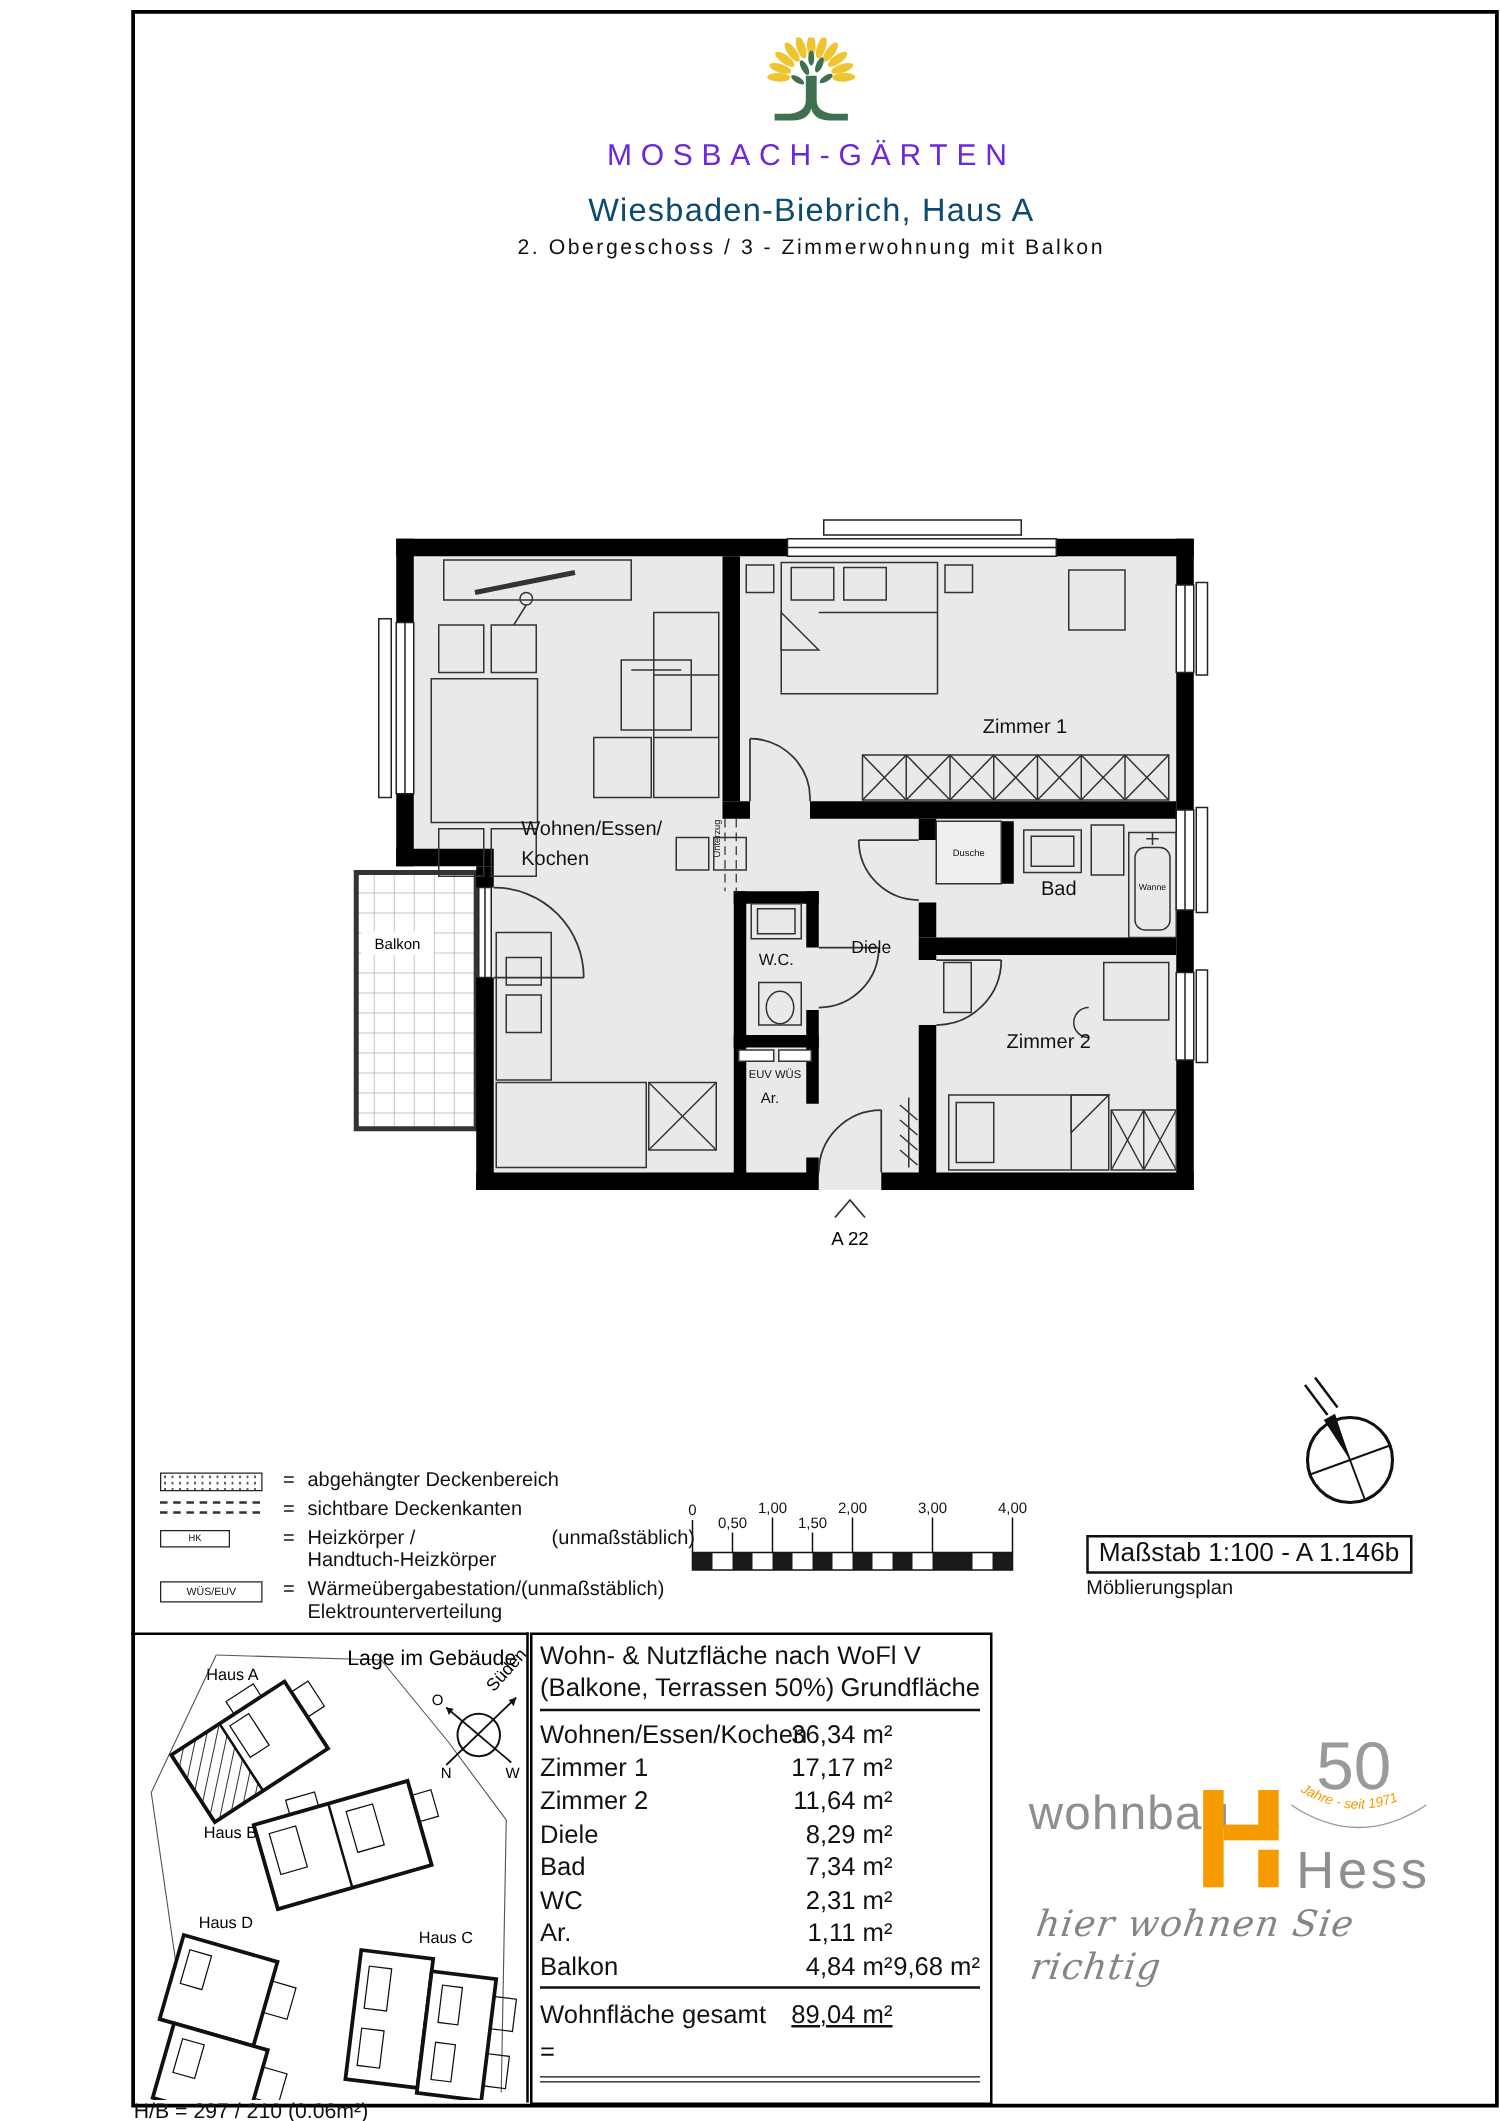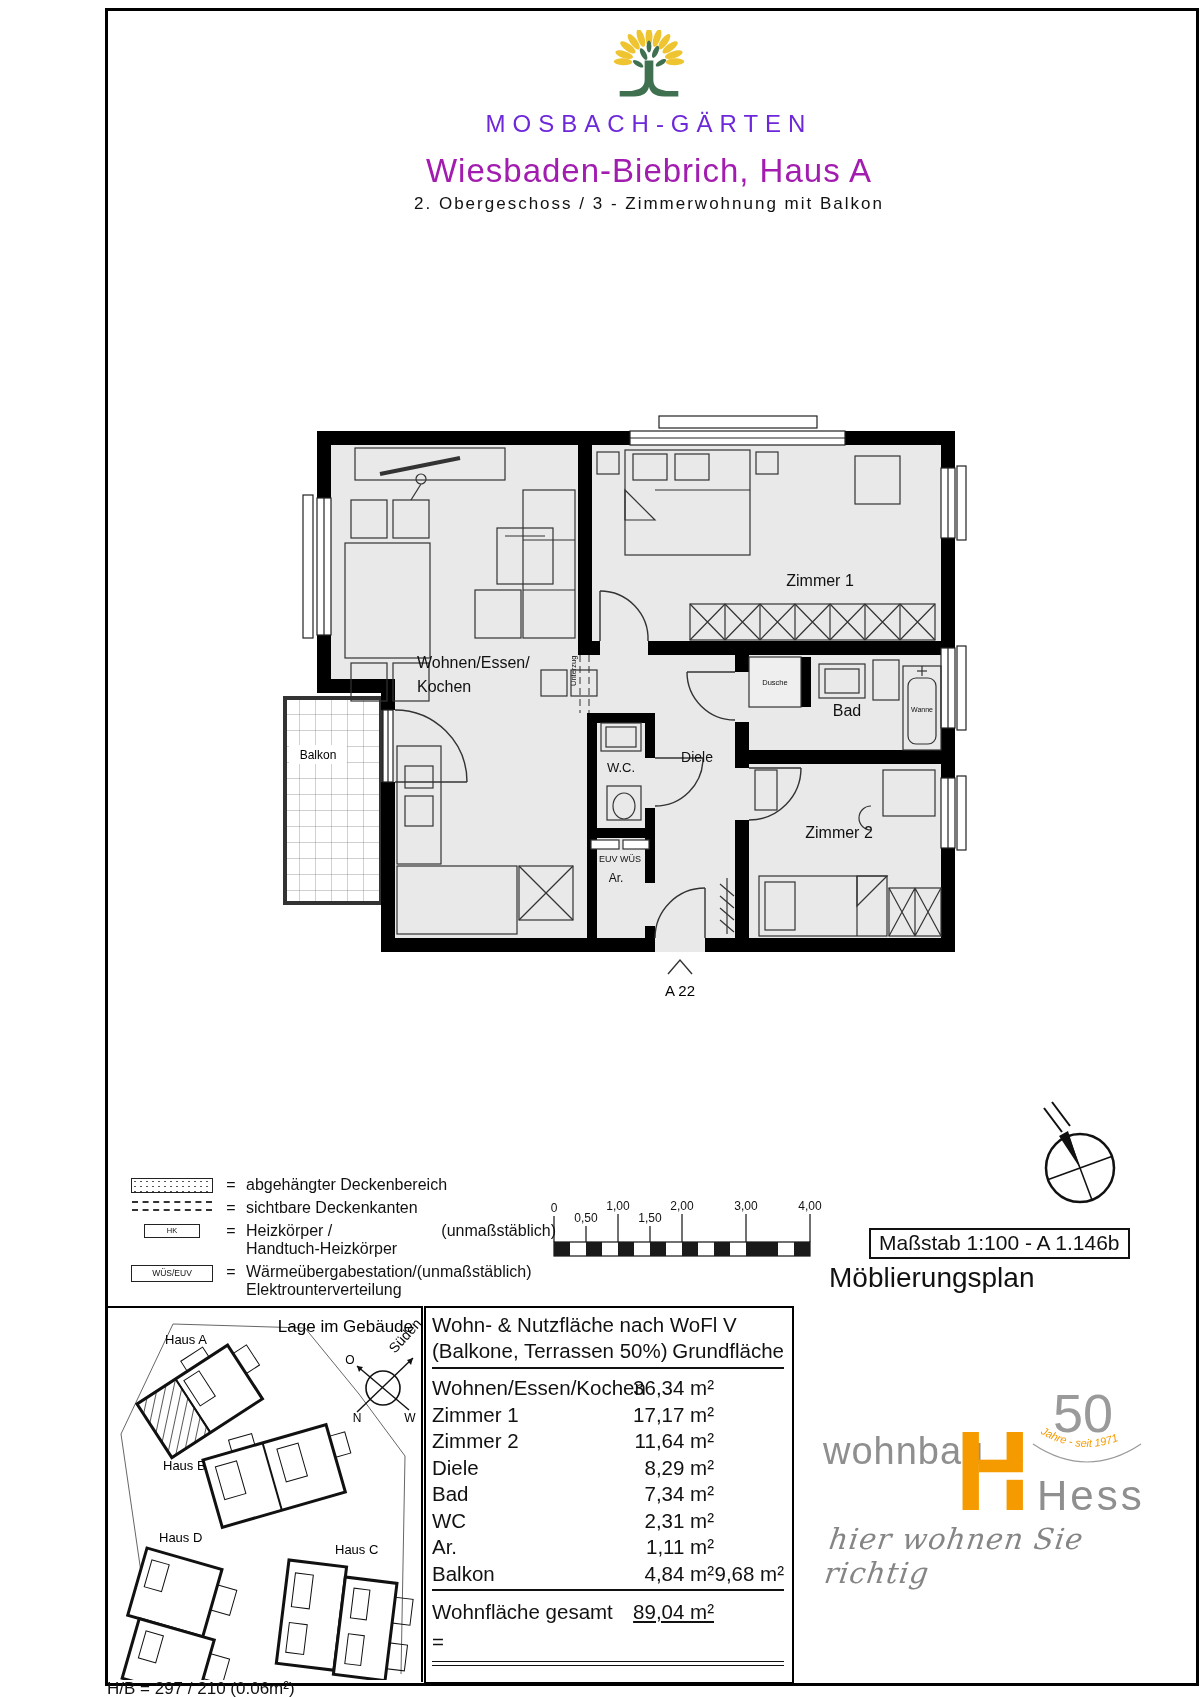--- a/index.html
+++ b/index.html
@@ -2,40 +2,40 @@
 <html><head>
 <meta charset="utf-8">
 <style>
   html,body{margin:0;padding:0;background:#fff;}
   #page{position:relative;width:1200px;height:1697px;background:#fff;
         font-family:"Liberation Sans",sans-serif;color:#111;overflow:hidden;}
   .frame{position:absolute;left:105px;top:8px;width:1088px;height:1672px;border:3px solid #000;}
   
   .header{position:absolute;left:105px;top:30px;width:1088px;text-align:center;}
   .brand{margin-top:4px;font-size:24px;letter-spacing:7px;color:#6d28d9;font-weight:400;}
-  .title1{margin-top:14px;font-size:33px;letter-spacing:1px;color:#a21caf;}
+  .title1{margin-top:14px;font-size:26px;letter-spacing:1px;color:#0c4a6e;}
   .title2{margin-top:4px;font-size:17px;letter-spacing:2px;color:#111;}
   
   .legend{position:absolute;left:128px;top:1176px;width:420px;font-size:16px;line-height:18px;}
   .lrow{display:flex;align-items:flex-start;margin-bottom:5px;}
-  .lsym{width:88px;display:flex;justify-content:center;align-items:center;flex:none;padding-top:2px;}
+  .lsym{width:88px;display:flex;justify-content:flex-start;align-items:center;flex:none;padding-top:2px;}
   .leq{width:30px;text-align:center;flex:none;}
   .ltext{flex:1;}
   .sym-dotted{width:80px;height:13px;border:1px solid #222;
       background-image:radial-gradient(circle,#555 0.8px,transparent 1px);background-size:6px 5px;}
   .sym-dash{width:80px;}
   .sym-dash div{height:0;border-top:2px dashed #333;}
   .sym-dash div+div{margin-top:6px;}
   .sym-hk{width:54px;height:12px;border:1px solid #222;font-size:7.5px;line-height:11px;text-align:center;}
   .sym-wues{width:80px;height:15px;border:1px solid #222;font-size:8.5px;line-height:14px;text-align:center;}
   .lline{display:flex;width:310px;justify-content:space-between;}
   
   .massstab-box{position:absolute;left:869px;top:1228px;border:2px solid #111;
       font-size:21px;padding:1px 8px 2px 8px;white-space:nowrap;}
-  .plan-type{position:absolute;left:829px;top:1262px;font-size:28px;}
+  .plan-type{position:absolute;left:869px;top:1262px;font-size:16px;}
   
   .site-box{position:absolute;left:105px;top:1306px;width:316px;height:374px;
       border-top:2px solid #000;border-right:2px solid #000;}
   .table-box{position:absolute;left:424px;top:1306px;width:366px;height:374px;border:2px solid #000;}
   
   .atable{position:absolute;left:432px;top:1312px;width:352px;font-size:20.5px;}
   .atable .hdr{line-height:26px;}
   .hdr3{display:flex;justify-content:space-between;}
   .rule{border-top:2px solid #111;margin:3px 0 6px 0;}
   .rule2{border-top:2px solid #111;margin:2px 0 2px 0;}

